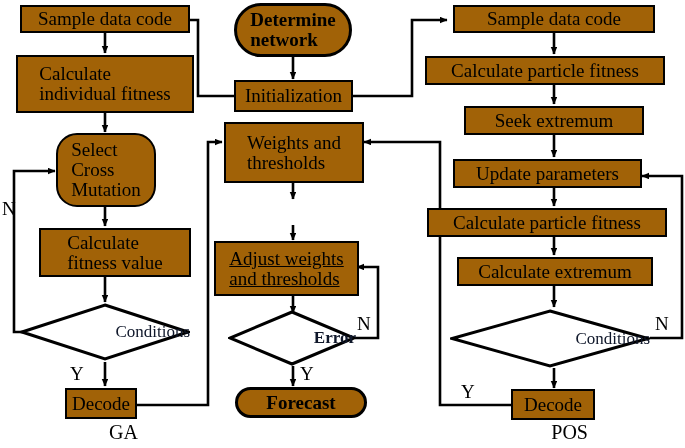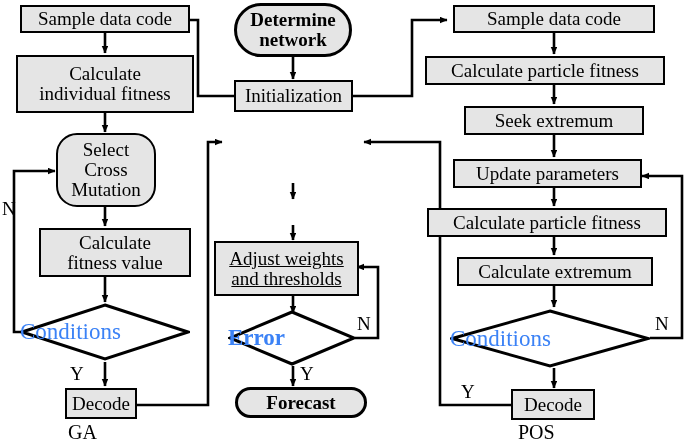--- a/index.html
+++ b/index.html
@@ -20,45 +20,45 @@
     left: 0;
     top: 0;
     width: 685px;
     height: 448px;
     pointer-events: none;
   }
   .node {
     position: absolute;
     box-sizing: border-box;
     border: 2px solid #000;
-    background: #e5e5e5;
+    background: #a16207;
     display: flex;
     align-items: center;
     justify-content: center;
-    text-align: center;
+    text-align: left;
     line-height: 1.04;
     color: #000;
     font-size: 19px;
     padding: 12px 3px;
     white-space: pre-line;
     z-index: 3;
   }
   .term {
     border-radius: 999px;
     border-width: 3px;
     font-weight: bold;
   }
   .diamond {
     position: absolute;
     display: flex;
     align-items: center;
-    justify-content: flex-start;
+    justify-content: flex-end;
     text-align: center;
-    color: #3b82f6;
-    font-size: 23px;
+    color: #0f172a;
+    font-size: 17px;
     z-index: 3;
   }
   .diamond .dshape {
     position: absolute;
     left: 0; top: 0;
     width: 100%; height: 100%;
     z-index: 1;
   }
   .diamond .dlabel {
     position: relative;
@@ -68,21 +68,21 @@
     position: absolute;
     font-size: 19px;
     color: #000;
     z-index: 4;
     font-family: "Liberation Serif", "DejaVu Serif", serif;
   }
   .col-label {
     position: absolute;
     font-size: 20px;
     color: #000;
-    text-align: left;
+    text-align: right;
     z-index: 4;
   }
 </style>
 </head>
 <body>
 
 <div id="stage">
 
   <svg id="wires" viewBox="0 0 685 448" width="685" height="448">
     <defs>
@@ -153,20 +153,22 @@
   <span class="edge-label" style="left:2px; top:198px;">N</span>
   <span class="edge-label" style="left:70px; top:363px;">Y</span>
 
   <span class="col-label" style="left:68px; top:421px; width:70px;">GA</span>
 
   <div class="node term" style="left:234px; top:3px; width:118px; height:54px;">Determine
 network</div>
 
   <div class="node" style="left:234px; top:80px; width:119px; height:32px;">Initialization</div>
 
+  <div class="node" style="left:224px; top:122px; width:140px; height:61px;">Weights and
+thresholds</div>
 
 
   <div class="node" style="left:214px; top:241px; width:145px; height:55px;text-decoration:underline;">Adjust weights
 and thresholds</div>
 
   <div class="diamond" style="left:228px; top:310px; width:128px; height:56px;font-weight:bold;">
     <svg class="dshape" viewBox="0 0 128 56" preserveAspectRatio="none">
       <polygon points="64,2 126,28 64,54 2,28" fill="#fff" stroke="#000" stroke-width="3"></polygon>
     </svg>
     <span class="dlabel">Error</span>

